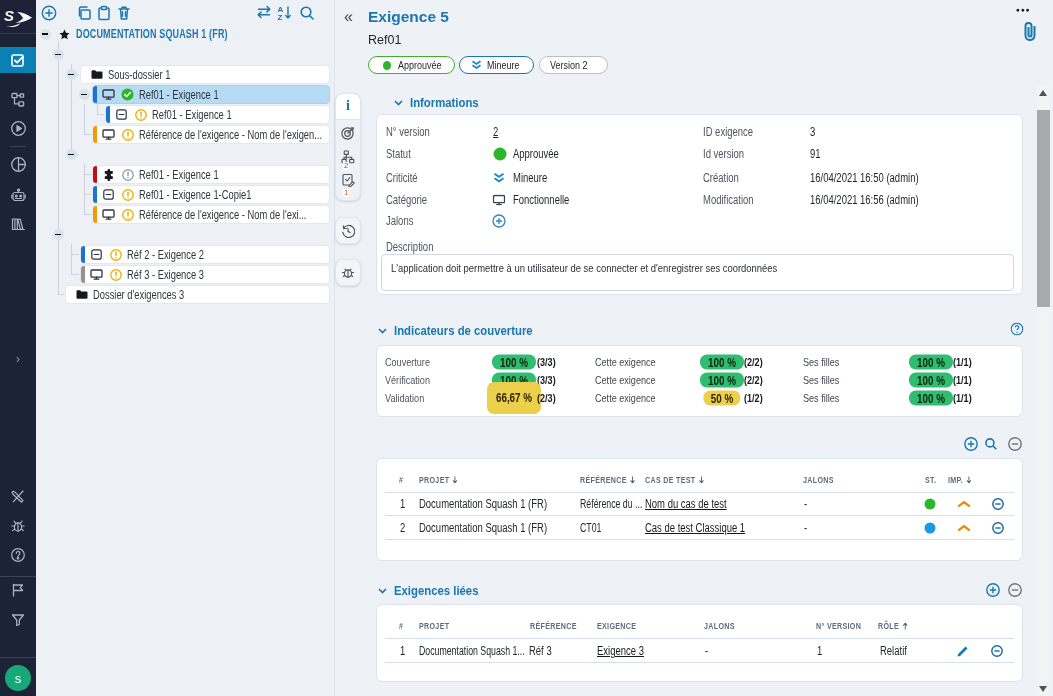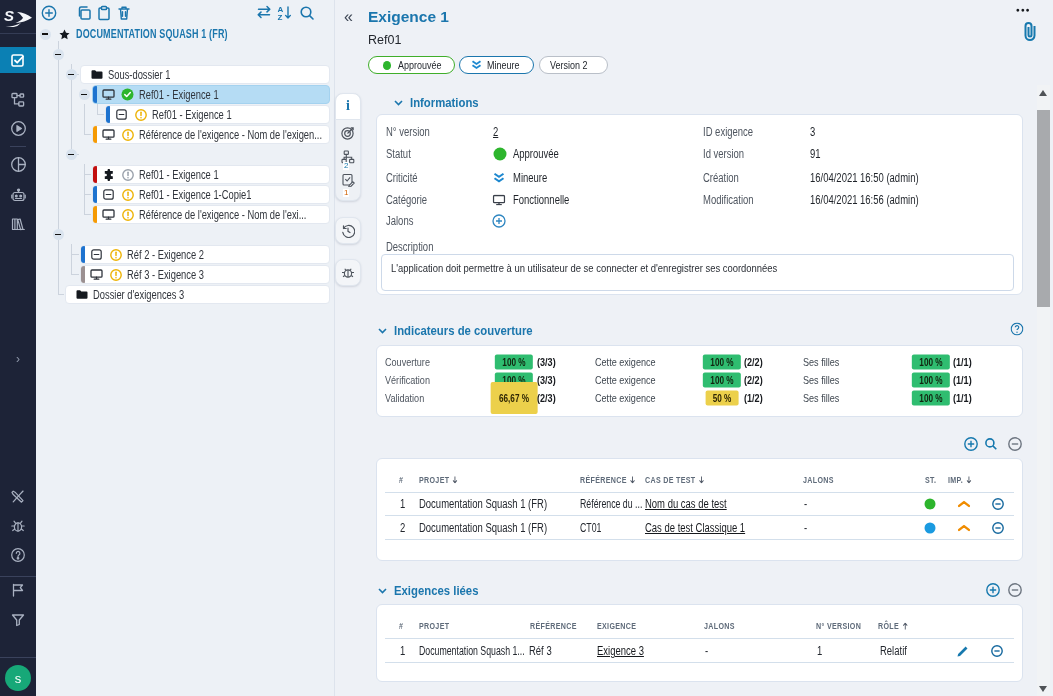--- a/index.html
+++ b/index.html
@@ -20,21 +20,21 @@
 #main{position:absolute;left:336px;top:0;width:717px;height:696px;background:#eef1f6}
 .sect-title{position:absolute;font-size:13.5px;font-weight:bold;color:#1b76ad}
 .card{position:absolute;background:#fff;border:1px solid #dbe3ef;border-radius:6px}
 .lbl{position:absolute;font-size:12px;color:#4e555f;white-space:nowrap}
 .val{position:absolute;font-size:12px;color:#1f2329;white-space:nowrap}
 .hdr{position:absolute;font-size:9px;font-weight:bold;color:#5f6b7a;letter-spacing:.4px;white-space:nowrap}
 .cell{position:absolute;font-size:12px;color:#23272e;white-space:nowrap}
 .lbl,.val,.cell,.hdr,.mid,.frac{transform:translateY(-50%) scaleX(0.79);transform-origin:left center}
 .s78{display:inline-block;transform:scaleX(0.78);transform-origin:left center;white-space:nowrap}
 .sepline{position:absolute;height:1px;background:#d3dfeb}
-.badge{position:absolute;height:15px;border-radius:2px;font-size:10px;font-weight:bold;display:flex;align-items:center;justify-content:center;transform:translate(-50%,-50%)}.badge>span{display:inline-block;transform:scaleX(0.82)}
+.badge{position:absolute;height:15px;border-radius:7px;font-size:12px;font-weight:bold;display:flex;align-items:center;justify-content:center;transform:translate(-50%,-50%)}.badge>span{display:inline-block;transform:scaleX(0.82)}
 .bg-g{background:#2fbd70;color:#11240f}
 .bg-y{background:#ecd04b;color:#2e2604}
 .frac{position:absolute;font-size:11.5px;font-weight:bold;color:#16191d}
 .mid{position:absolute;font-size:11.5px;color:#3f4750}
 .dot{position:absolute;border-radius:50%;transform:translate(-50%,-50%)}
 .pill{position:absolute;top:56px;height:18px;border-radius:9px;background:#fff;display:flex;align-items:center;font-size:11.5px;color:#23272e}
 .icn{position:absolute;transform:translate(-50%,-50%);display:flex;align-items:center;justify-content:center}
 a.lk{color:#16191d;text-decoration:underline}
 </style></head>
 <body>
@@ -339,21 +339,21 @@
         <div class="ticon" style="margin-left:10px">
           <svg width="12" height="11" viewBox="0 0 12 11">
             <path d="M0.5 2.2a1 1 0 011-1h2.6l1.2 1.3h5.2a1 1 0 011 1v5.3a1 1 0 01-1 1h-9a1 1 0 01-1-1z" fill="#15191f"></path>
           </svg>
         </div>
         <span class="s78" style="margin-left:5px">Dossier d'exigences 3</span>
       </div>
     </div>
     <div id="main">
       <div class="abs" style="left:8px;top:8px;font-size:16px;color:#3d4654">«</div>
-      <div class="abs" style="left:32px;top:8px;font-size:15.5px;font-weight:bold;color:#1b76ad">Exigence 1</div>
+      <div class="abs" style="left:32px;top:8px;font-size:15.5px;font-weight:bold;color:#1b76ad">Exigence 5</div>
       <div class="abs" style="left:32px;top:33px;font-size:12.5px;color:#23272e">Ref01</div>
       <div class="pill" style="left:32px;width:87px;border:1.5px solid #3fae2a">
         <span class="abs" style="position:static;width:9px;height:9px;border-radius:50%;background:#2db52d;margin-left:14px"></span>
         <span class="s78" style="margin-left:7px">Approuvée</span>
       </div>
       <div class="pill" style="left:123px;width:75px;border:1.5px solid #1b76ad">
         <span style="margin-left:11px;display:flex">
           <svg width="11" height="10" viewBox="0 0 11 10" fill="none" stroke="#1e88cf" stroke-width="1.8">
             <path d="M1.5 1.2L5.5 4l4-2.8M1.5 5.2L5.5 8l4-2.8"></path>
           </svg>

